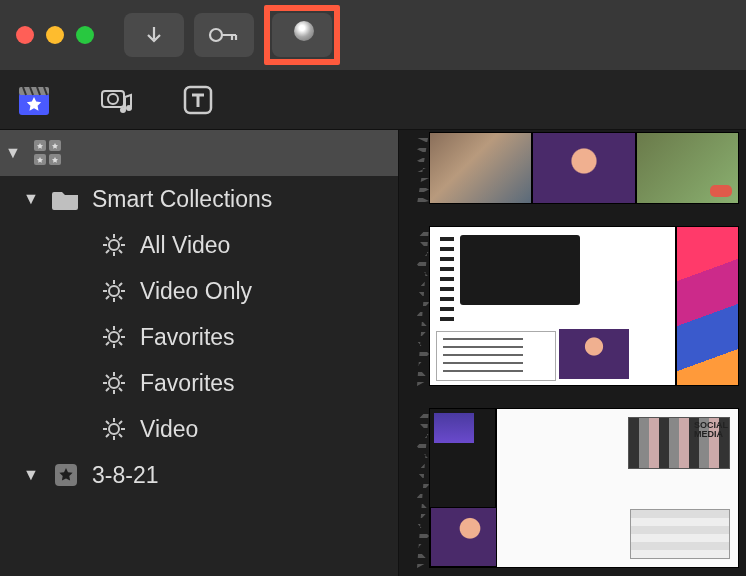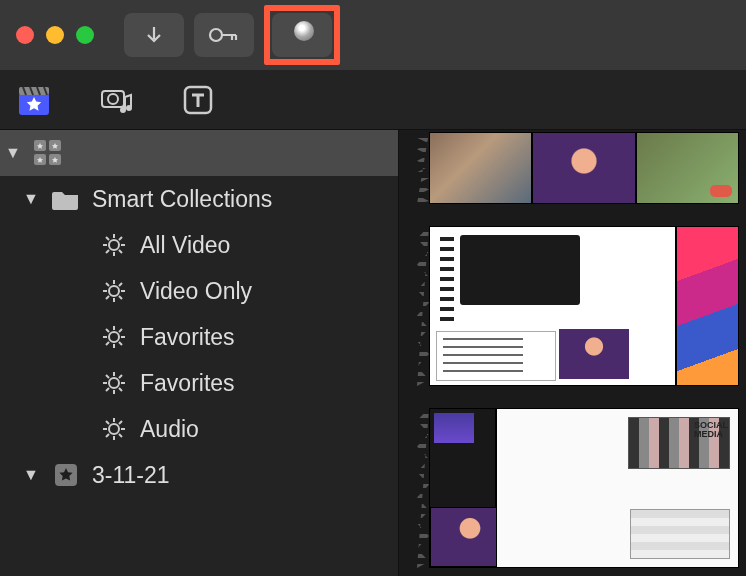--- a/index.html
+++ b/index.html
@@ -256,32 +256,32 @@
     </div>
     <div class="row indent-2">
       <span class="row-icon">
         <svg class="gear-outline" viewBox="0 0 26 26">
             <circle cx="13" cy="13" r="5" fill="none" stroke="#ccc" stroke-width="2"></circle>
             <g stroke="#ccc" stroke-width="2">
               <path d="M13 2v4M13 20v4M2 13h4M20 13h4M5 5l3 3M18 18l3 3M21 5l-3 3M8 18l-3 3"></path>
             </g>
           </svg>
       </span>
-      <span>Audio</span>
+      <span>Video</span>
     </div>
 
     <div class="row indent-1">
       <span class="disclosure">▼</span>
       <span class="row-icon">
         <svg width="26" height="26" viewBox="0 0 26 26">
             <rect x="2" y="2" width="22" height="22" rx="4" fill="#7a7a7a"></rect>
             <path d="M13 6l2 4.2 4.6.6-3.3 3.2.8 4.6L13 16.4l-4.1 2.2.8-4.6L6.4 10.8l4.6-.6z" fill="#1e1e1e"></path>
           </svg>
       </span>
-      <span>3-11-21</span>
+      <span>3-8-21</span>
     </div>
   </div>
 
   <div class="browser">
     <div class="clip" style="margin-top:2px;">
       <div class="thumb t1a"></div>
       <div class="thumb t1b"></div>
       <div class="thumb t1c"></div>
     </div>
     <div class="clip tall">

